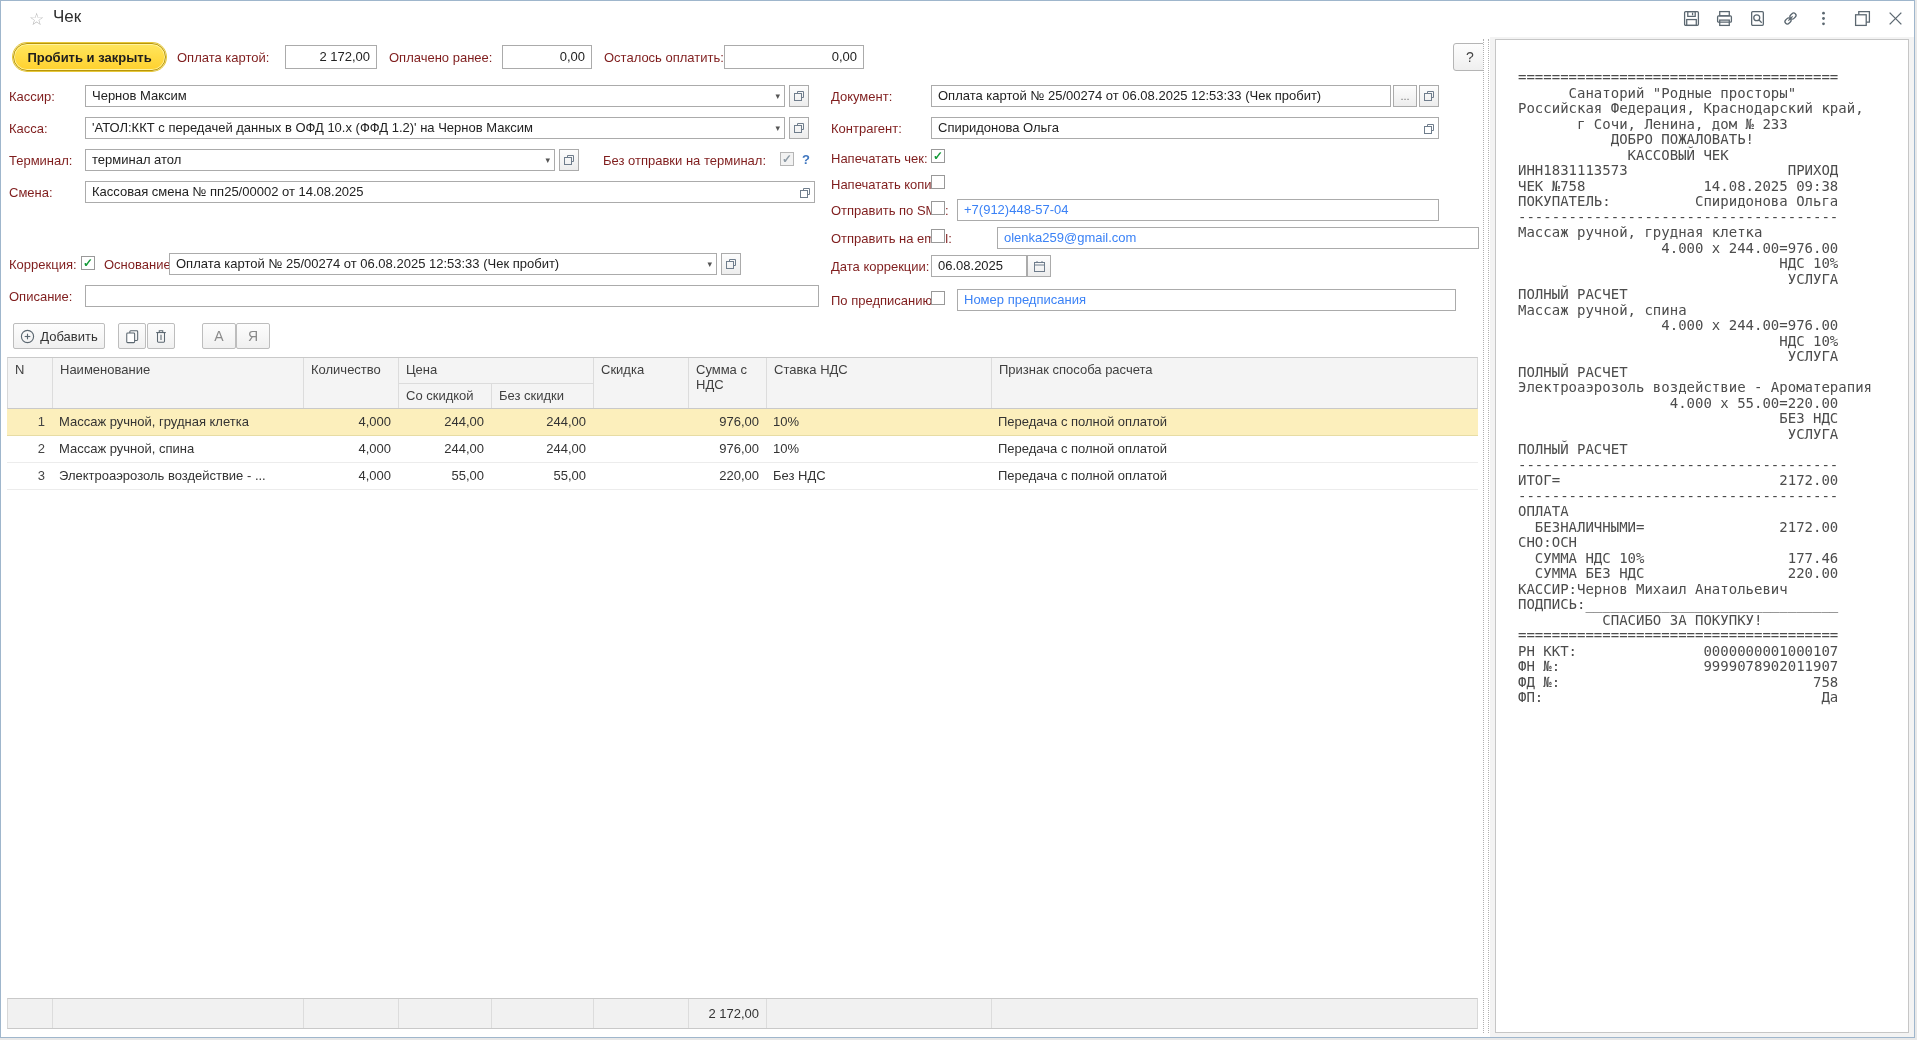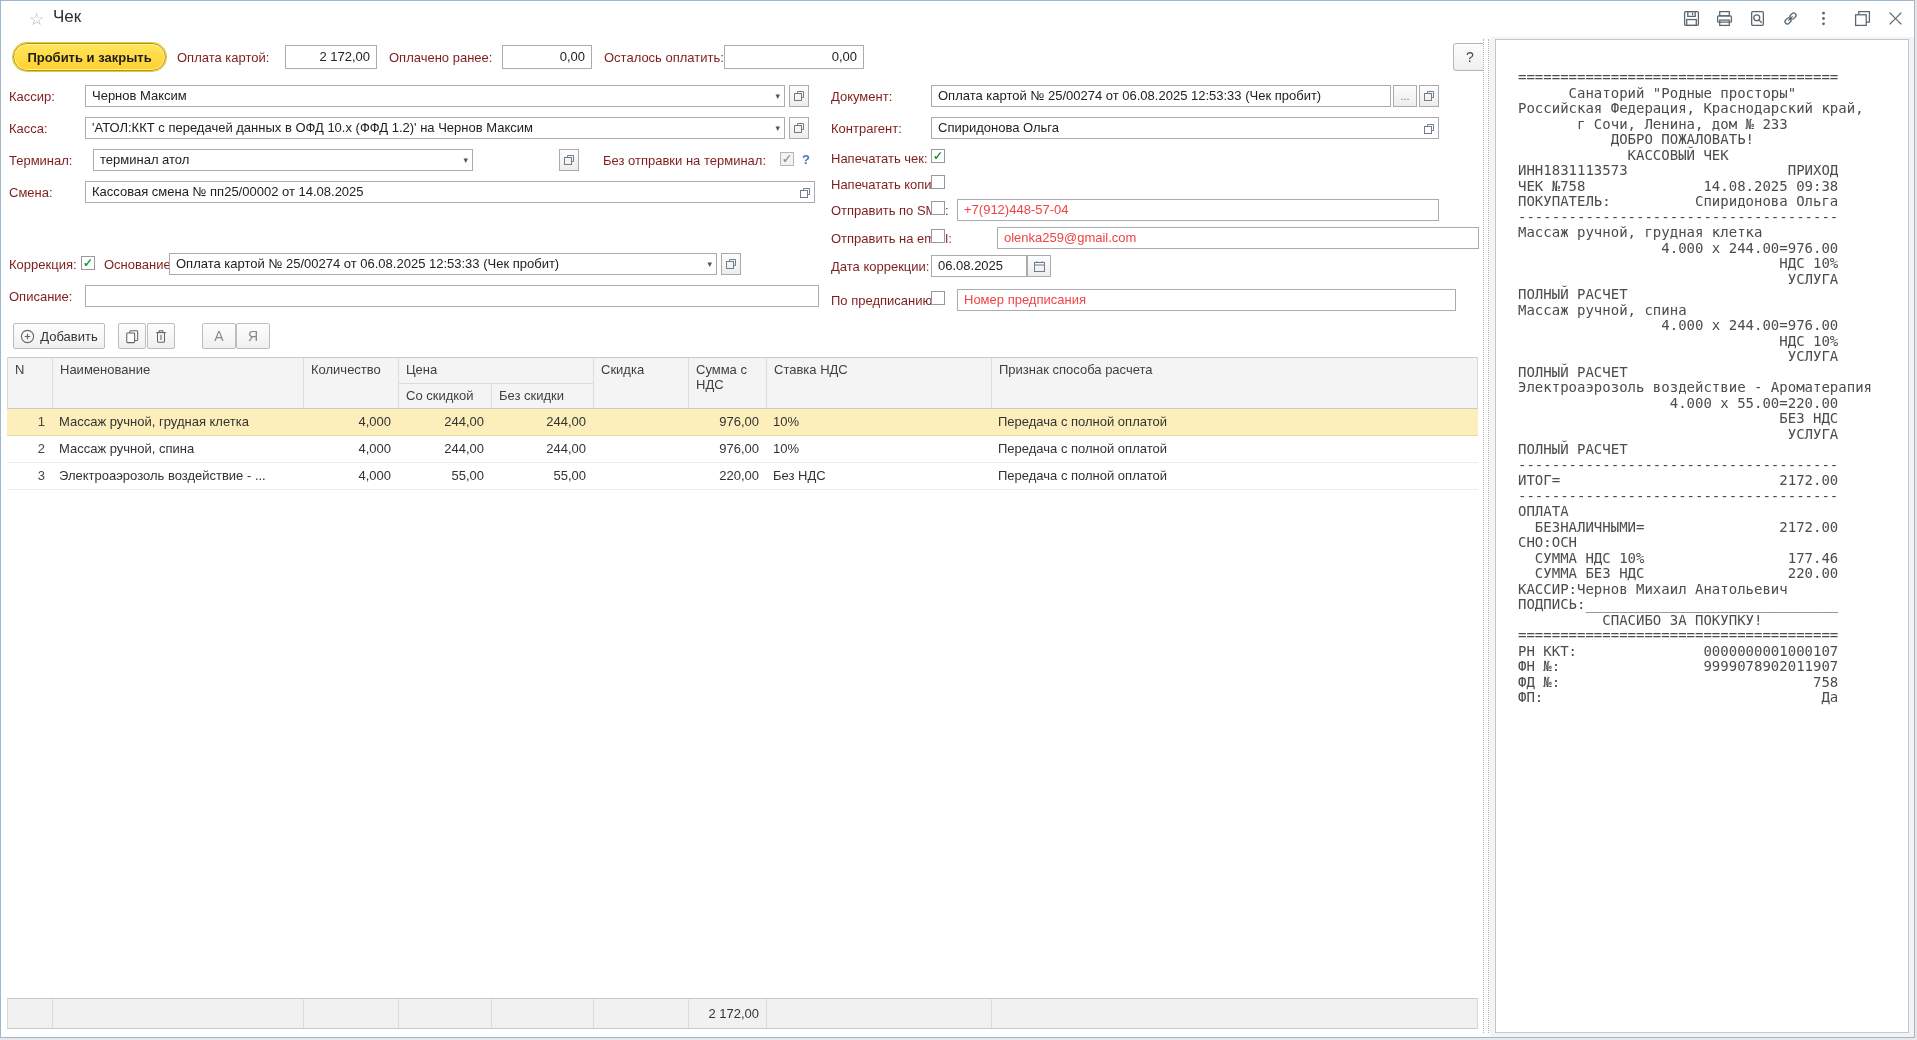--- a/index.html
+++ b/index.html
@@ -25,21 +25,21 @@
   .btn-help { position:absolute; left:1452px; top:42px; width:34px; height:28px; background:linear-gradient(#fdfdfd,#efefef);
     border:1px solid #b5b5b5; border-radius:3px; font-size:14px; color:#444; cursor:pointer; }
 
   
   .fld { position:absolute; height:22px; background:#fff; border:1px solid #ababab; line-height:20px; padding:0 20px 0 6px; color:#222; white-space:nowrap; overflow:hidden; }
   .fld.noicon { padding-right:6px; }
   .fld .dd { position:absolute; right:4px; top:0; font-size:9px; color:#555; line-height:20px; cursor:pointer; }
   .fld .open-in { position:absolute; right:3px; top:3px; cursor:pointer; }
   .sq-btn { position:absolute; width:20px; height:22px; background:linear-gradient(#fdfdfd,#ededed); border:1px solid #ababab;
     display:flex; align-items:center; justify-content:center; cursor:pointer; }
-  .gray-text { color:#ef4444; }
+  .gray-text { color:#3b82f6; }
   .cb { position:absolute; width:14px; height:14px; background:#fff; border:1px solid #999; font-size:12px; line-height:12px;
     text-align:center; color:transparent; cursor:pointer; }
   .cb.checked { color:#149a38; font-weight:bold; }
   .cb.checked.disabled { color:#8d9aa5; background:#f2f2f2; border-color:#b5b5b5; }
   .help-link { position:absolute; color:#3f76bf; font-weight:bold; cursor:pointer; }
 
   
   .tool-btn { position:absolute; height:26px; background:linear-gradient(#fdfdfd,#f0f0f0); border:1px solid #bdbdbd; border-radius:2px;
     display:flex; align-items:center; justify-content:center; gap:5px; font-size:13px; color:#333; cursor:pointer; }
   .tool-btn svg { stroke:#5b6770; fill:none; stroke-width:1.2; }
@@ -157,21 +157,21 @@
     <span class="dd">▾</span>
   </div>
   <span class="sq-btn" style="left:788px;top:116px">
     <svg width="12" height="12" viewBox="0 0 12 12" fill="none" stroke="#6f7d8c">
         <rect x="1.5" y="3.5" width="7" height="7"></rect>
         <path d="M4.5 3.5 v-2 h6 v6 h-2"></path>
       </svg>
   </span>
 
   <span class="lbl" style="left:8px;top:152px">Терминал:</span>
-  <div class="fld" style="left:92px;top:148px;width:380px">
+  <div class="fld" style="left:84px;top:148px;width:470px">
     <span>терминал атол</span>
     <span class="dd">▾</span>
   </div>
   <span class="sq-btn" style="left:558px;top:148px">
     <svg width="12" height="12" viewBox="0 0 12 12" fill="none" stroke="#6f7d8c">
         <rect x="1.5" y="3.5" width="7" height="7"></rect>
         <path d="M4.5 3.5 v-2 h6 v6 h-2"></path>
       </svg>
   </span>
   <span class="lbl" style="left:602px;top:152px">Без отправки на терминал:</span>

